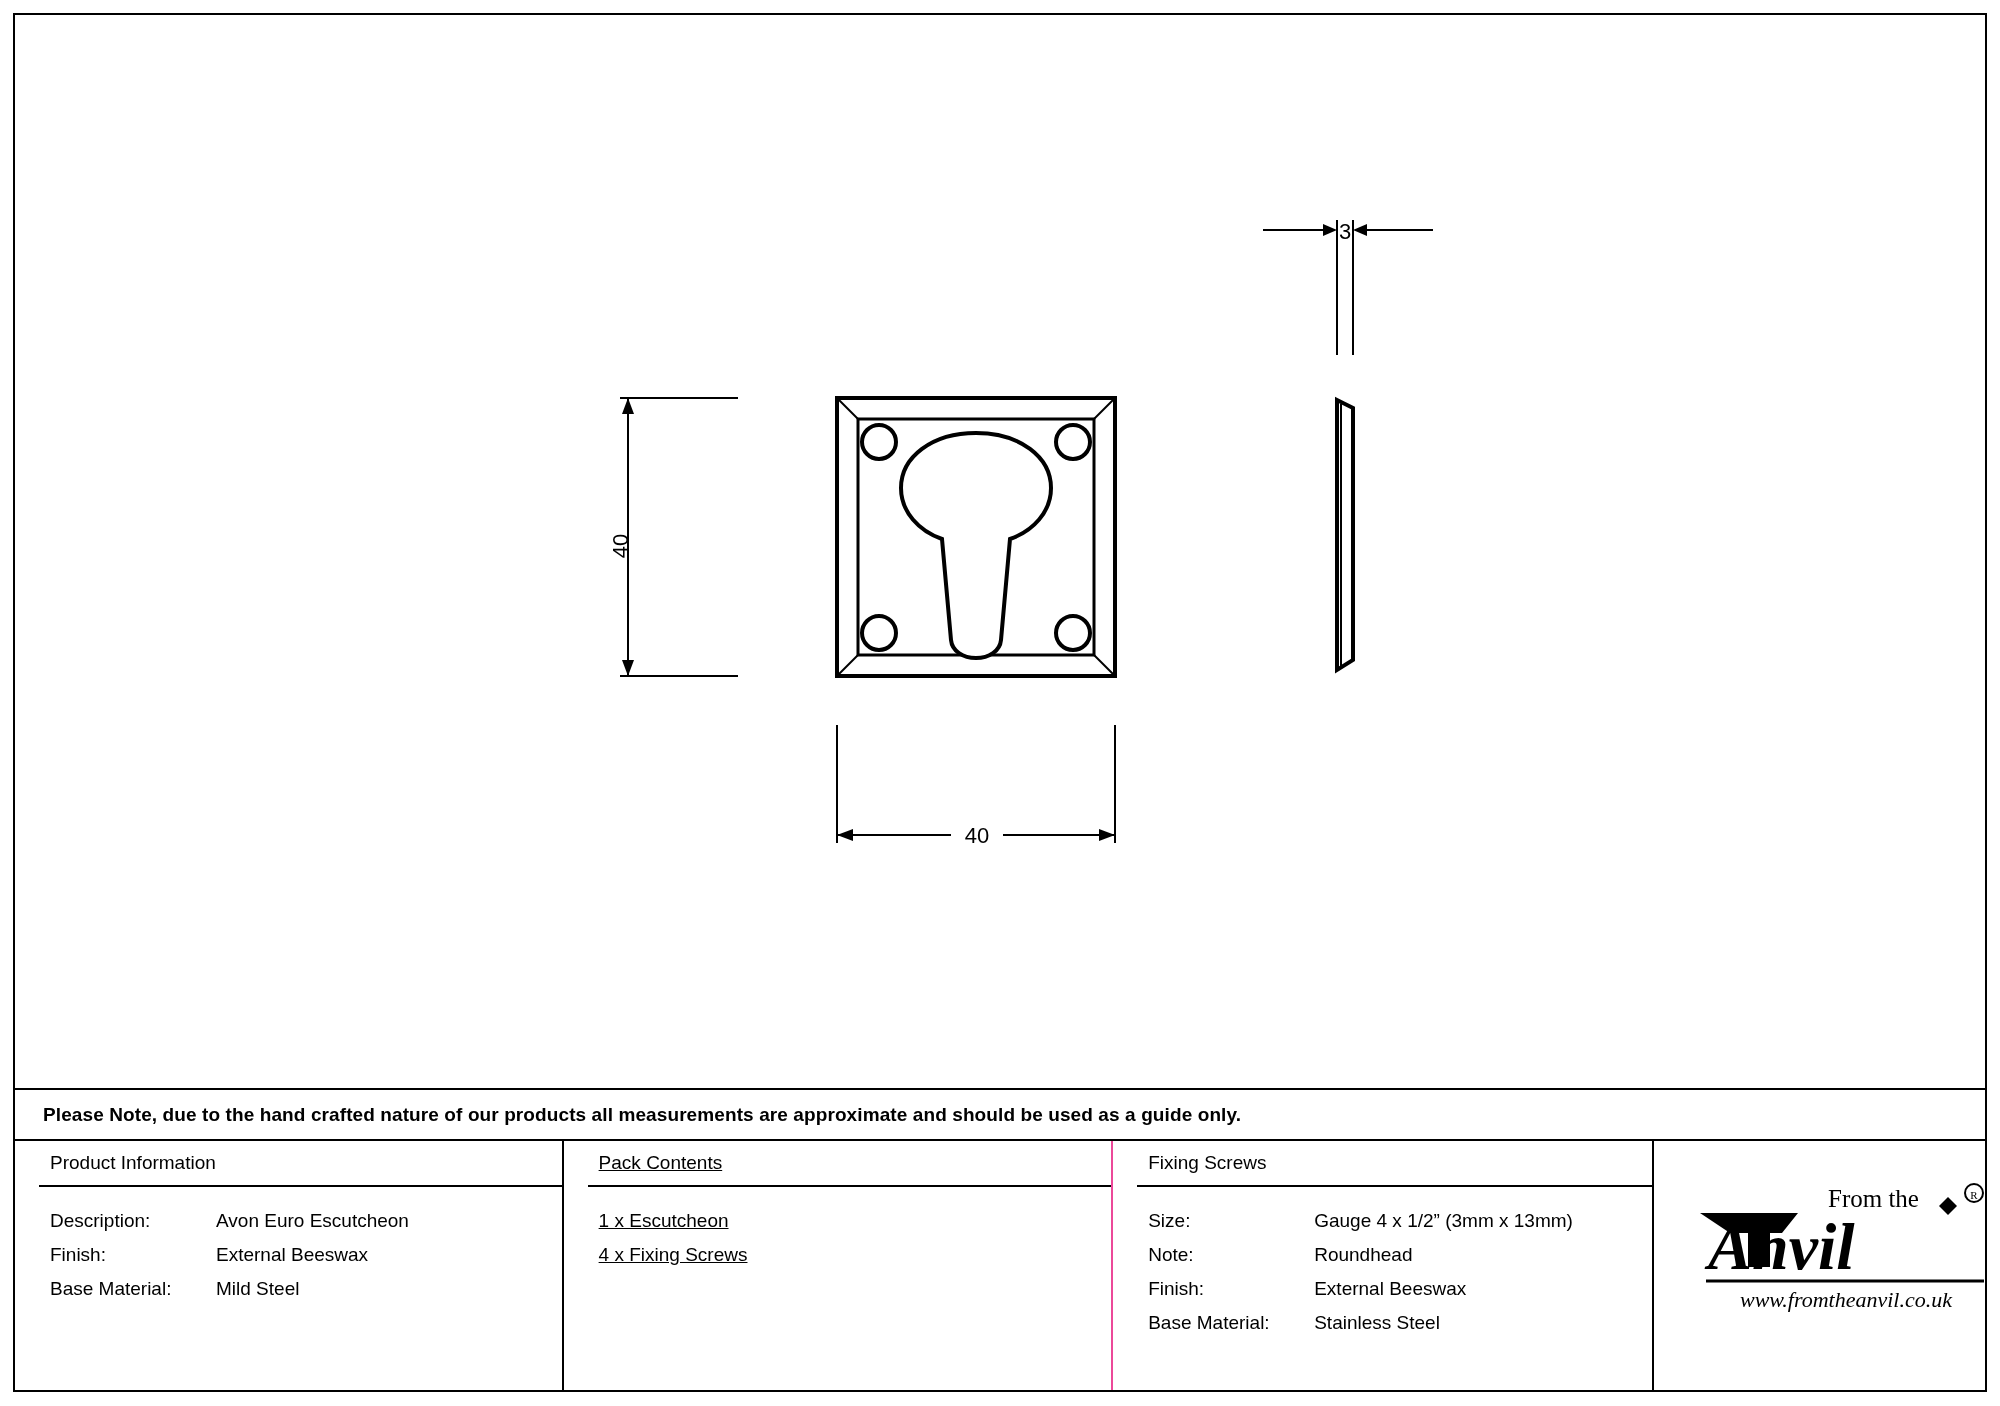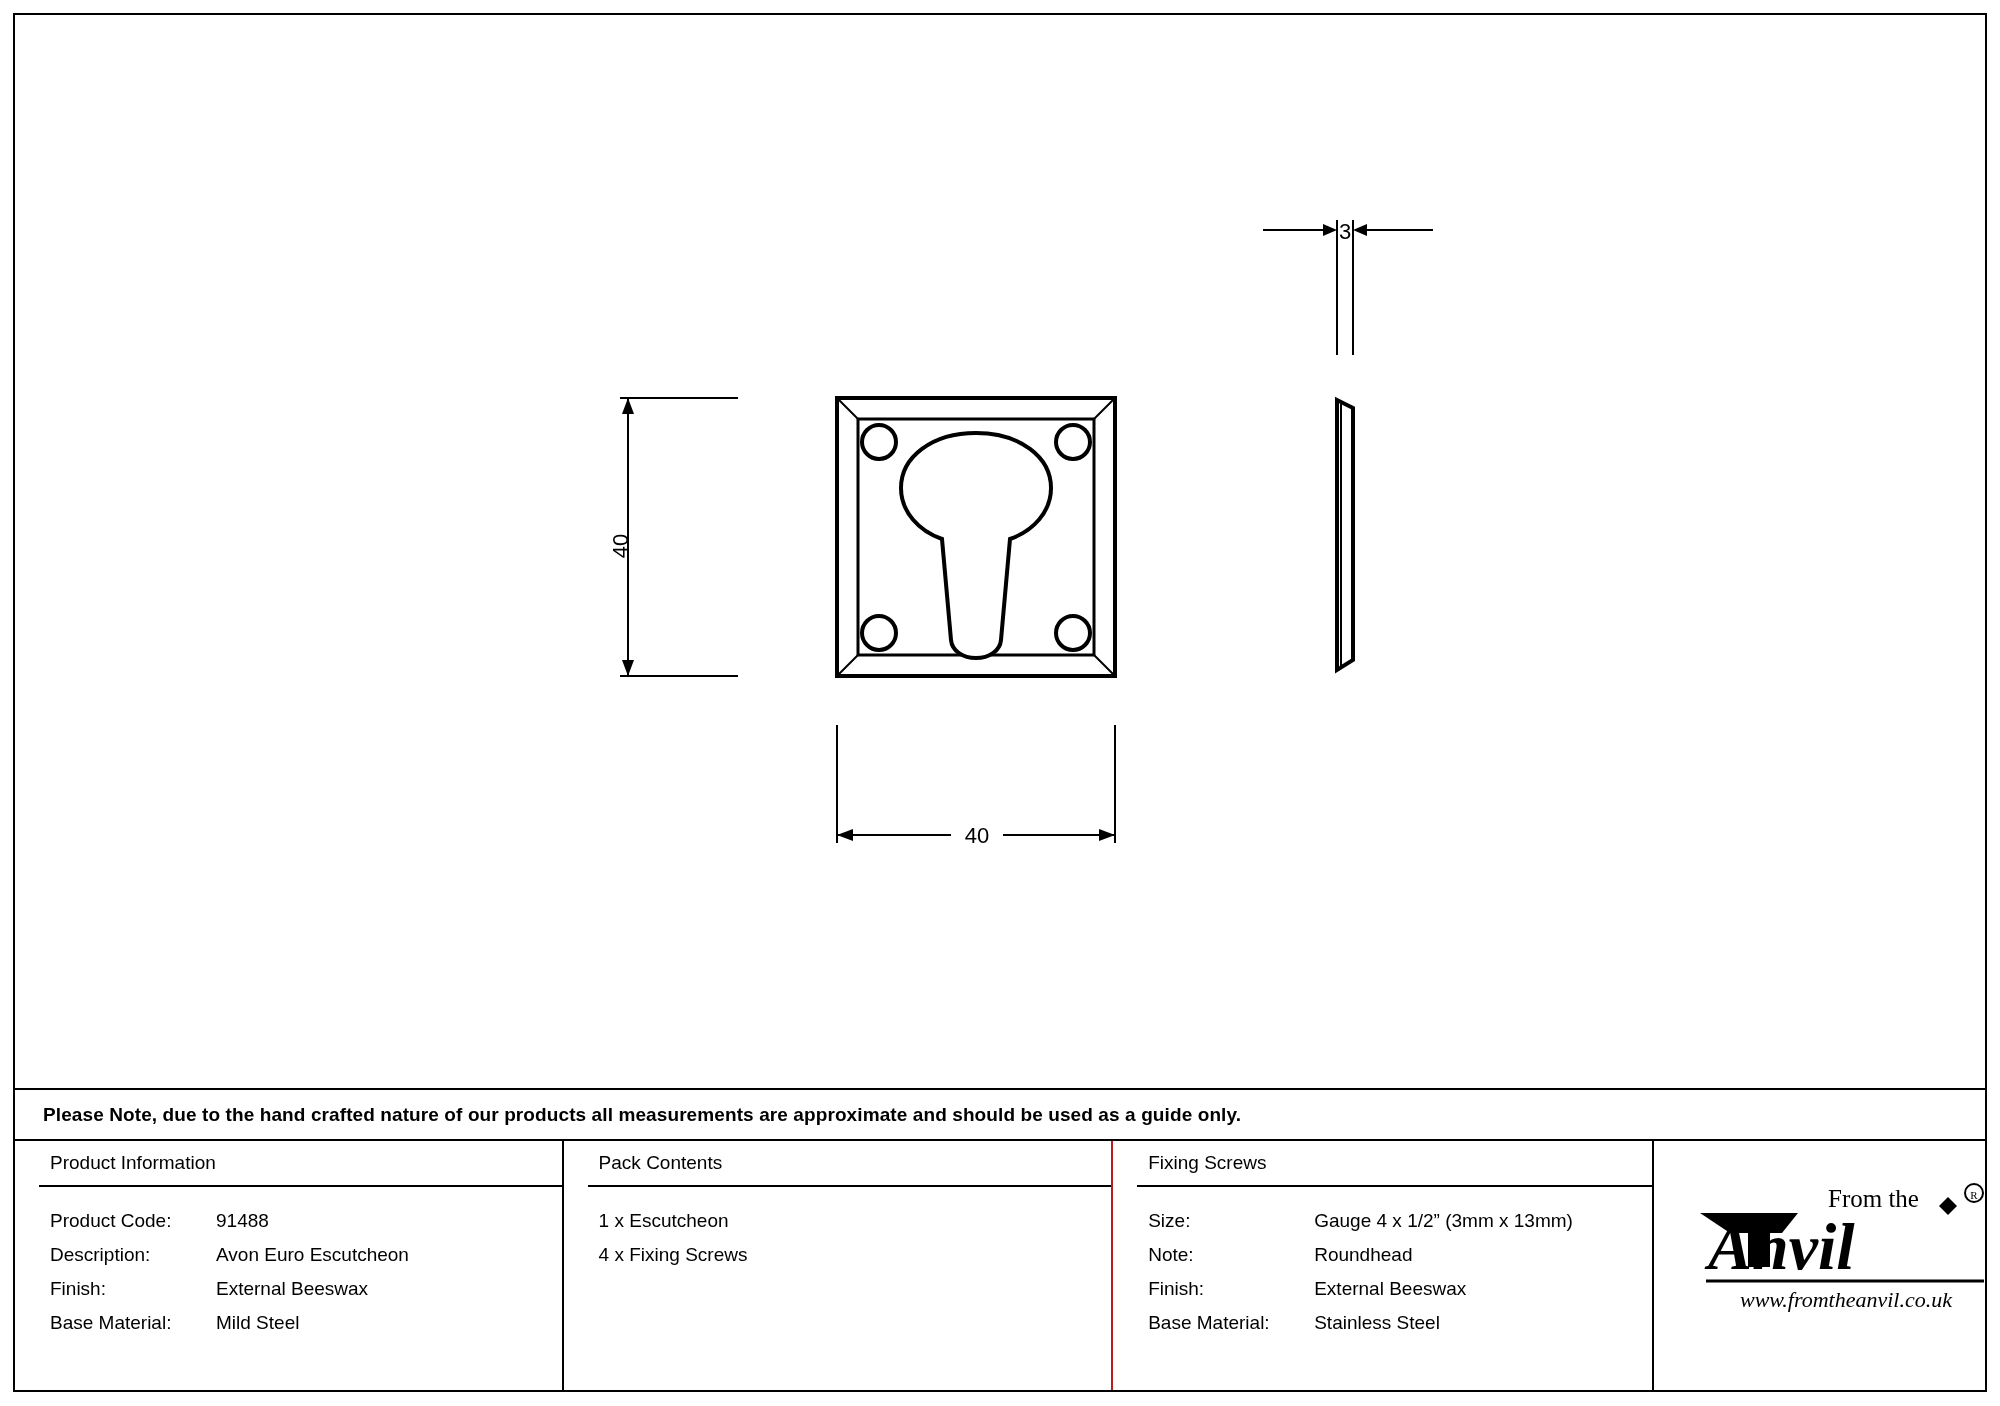--- a/index.html
+++ b/index.html
@@ -62,21 +62,21 @@
     height: 249px;
     display: flex;
   }
   .col {
     position: relative;
     box-sizing: border-box;
     height: 100%;
     padding-left: 24px;
   }
   .col-prod { width: 563px; border-right: 2px solid #000; }
-  .col-pack { width: 564px; border-right: 2px solid #b91c1c; }
+  .col-pack { width: 564px; border-right: 2px solid #ec4899; text-decoration: underline; }
   .col-fix  { width: 555px; border-right: 2px solid #000; }
   .col-logo { width: 331px; }
 
   .col-head {
     height: 46px;
     border-bottom: 2px solid #000;
     display: flex;
     align-items: center;
     font-size: 19px;
     padding-left: 11px;
@@ -187,24 +187,20 @@
   <div class="note-row">
     <div class="note-text">Please Note, due to the hand crafted nature of our products all measurements are approximate and should be used as a guide only.</div>
   </div>
 
   <div class="info-row">
 
     <div class="col col-prod">
       <div class="col-head">Product Information</div>
       <div class="col-body">
         <div class="kv">
-          <span class="k">Product Code:</span>
-          <span class="v">91488</span>
-        </div>
-        <div class="kv">
           <span class="k">Description:</span>
           <span class="v">Avon Euro Escutcheon</span>
         </div>
         <div class="kv">
           <span class="k">Finish:</span>
           <span class="v">External Beeswax</span>
         </div>
         <div class="kv">
           <span class="k">Base Material:</span>
           <span class="v">Mild Steel</span>

